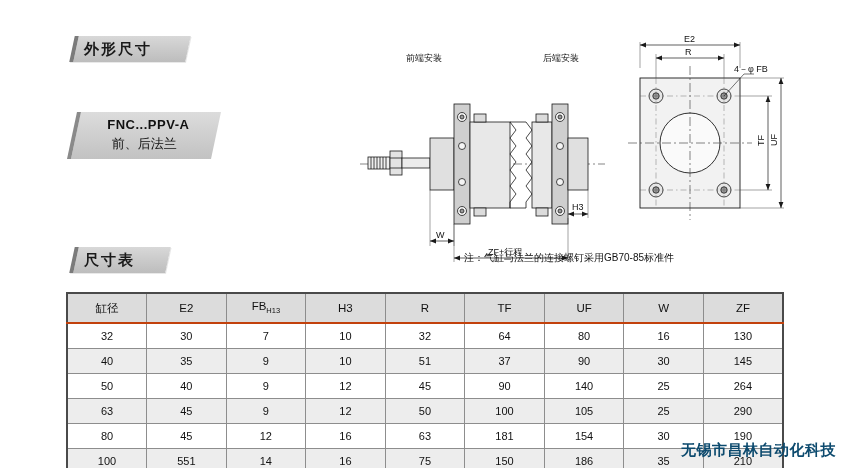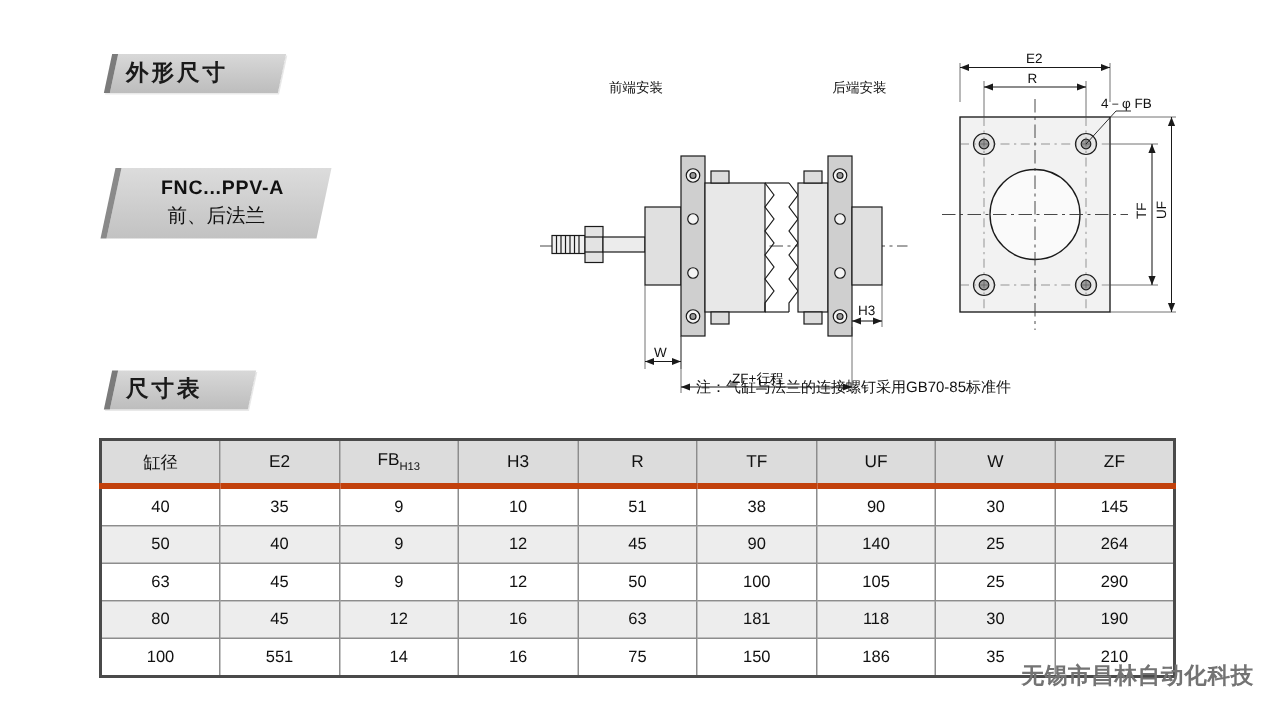--- a/index.html
+++ b/index.html
@@ -94,21 +94,21 @@
   }
   .drawing svg { display: block; }
 
   .dw-label {
     position: absolute;
     font-size: 9px;
     color: #111;
     white-space: nowrap;
   }
   #label-front { left: 66px; top: 34px; }
-  #label-rear  { left: 215px; top: 34px; }
+  #label-rear  { left: 203px; top: 34px; }
   #note-text {
     position: absolute;
     left: 124px;
     top: 233px;
     font-size: 10px;
     color: #111;
     white-space: nowrap;
   }
 
   
@@ -130,41 +130,41 @@
     font-size: 11px;
     color: #111;
     height: 24px;
     padding: 0;
   }
   table.dims thead th {
     background: #dcdcdc;
     font-weight: normal;
     height: 28px;
     font-size: 11.5px;
-    border-bottom: 4px solid #c2410c;
+    border-bottom: 2px solid #c2410c;
   }
   table.dims tbody tr:nth-child(even) td {
     background: #ededed;
   }
   table.dims tbody tr:nth-child(odd) td {
     background: #ffffff;
   }
   .sub {
     font-size: 7.5px;
     vertical-align: sub;
   }
 
   
   #company {
     position: absolute;
     right: 14px;
     bottom: 8px;
     font-size: 15px;
     font-weight: bold;
-    color: #737373;
+    color: #0c4a6e;
     letter-spacing: 0.5px;
   }
 </style>
 </head>
 <body>
 
 <div class="page">
 
   <div class="banner" id="banner-outline">
     <span>外形尺寸</span>
@@ -332,26 +332,37 @@
           <th>H3</th>
           <th>R</th>
           <th>TF</th>
           <th>UF</th>
           <th>W</th>
           <th>ZF</th>
         </tr>
       </thead>
       <tbody>
         <tr>
+          <td>32</td>
+          <td>30</td>
+          <td>7</td>
+          <td>10</td>
+          <td>32</td>
+          <td>64</td>
+          <td>80</td>
+          <td>16</td>
+          <td>130</td>
+        </tr>
+        <tr>
           <td>40</td>
           <td>35</td>
           <td>9</td>
           <td>10</td>
           <td>51</td>
-          <td>38</td>
+          <td>37</td>
           <td>90</td>
           <td>30</td>
           <td>145</td>
         </tr>
         <tr>
           <td>50</td>
           <td>40</td>
           <td>9</td>
           <td>12</td>
           <td>45</td>
@@ -371,21 +382,21 @@
           <td>25</td>
           <td>290</td>
         </tr>
         <tr>
           <td>80</td>
           <td>45</td>
           <td>12</td>
           <td>16</td>
           <td>63</td>
           <td>181</td>
-          <td>118</td>
+          <td>154</td>
           <td>30</td>
           <td>190</td>
         </tr>
         <tr>
           <td>100</td>
           <td>551</td>
           <td>14</td>
           <td>16</td>
           <td>75</td>
           <td>150</td>

